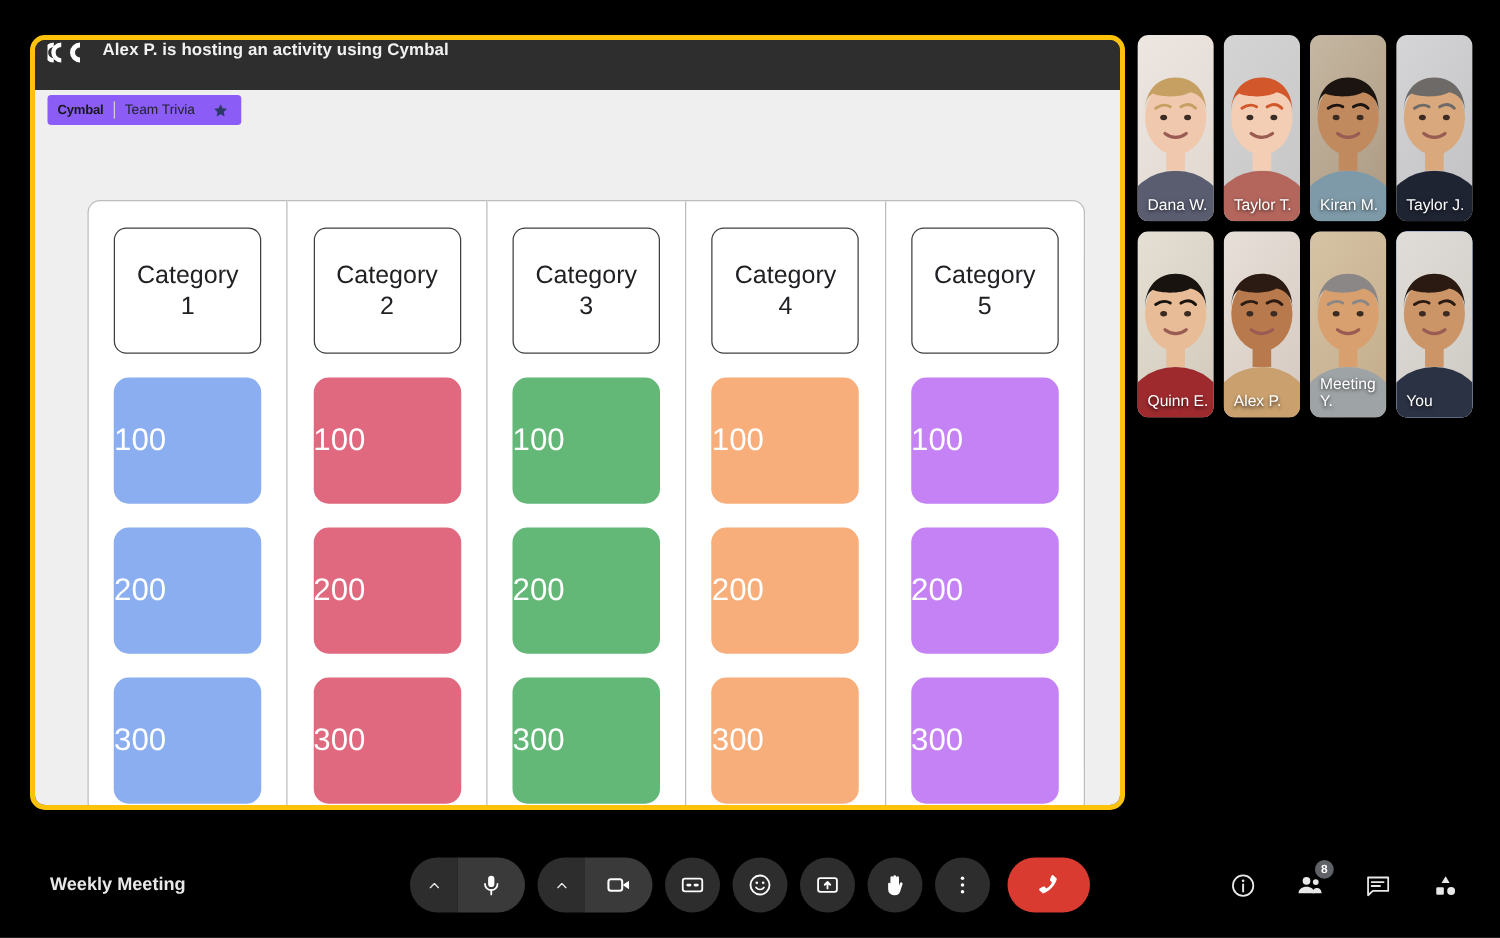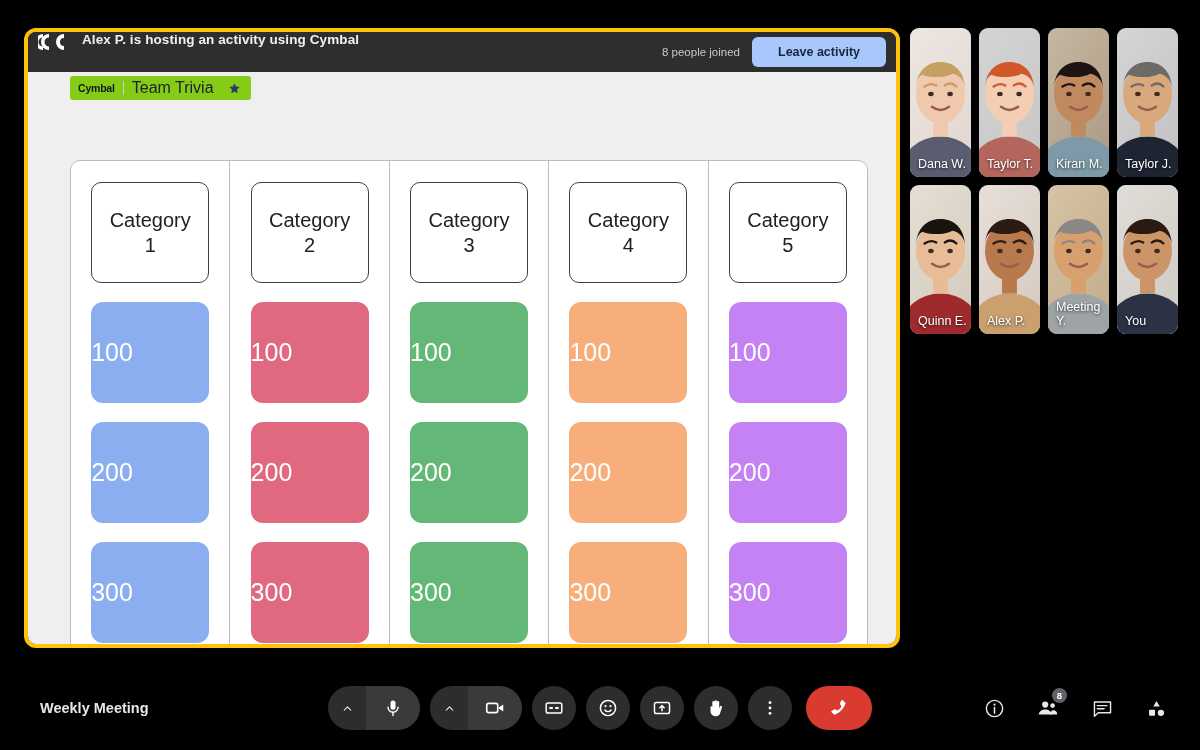--- a/index.html
+++ b/index.html
@@ -41,30 +41,30 @@
     font-size: 12.5px; font-weight: 700;
     border: none; border-radius: 6px;
     padding: 8px 26px; cursor: pointer;
     font-family: "Liberation Sans", sans-serif;
   }
 
   .act-body { background: #EFEFEF; height: 576px; position: relative; }
 
   .tabstrip { height: 28px; padding: 4px 0 0 10px; display: flex; }
   .tabchip {
-    background: #84cc16; border-radius: 3px;
+    background: #8b5cf6; border-radius: 3px;
     height: 24px; display: flex; align-items: center;
-    padding: 0 10px 0 8px; gap: 8px; margin-left: 32px;
+    padding: 0 10px 0 8px; gap: 8px;
   }
   .brandword {
     font-size: 10.5px; font-weight: 700; color: #17181C;
     letter-spacing: -0.2px;
   }
   .tabdiv { width: 1px; height: 14px; background: #CFCFCF; }
-  .tabname { font-size: 16px; color: #20242C; }
+  .tabname { font-size: 11px; color: #20242C; }
   .star-icon { margin-left: 6px; display:block; }
 
   
   .board {
     position: absolute; left: 42px; top: 88px;
     width: 798px; height: 492px;
     background: #fff;
     border: 1px solid #BDBDBD;
     border-radius: 10px;
     display: flex;
@@ -182,24 +182,20 @@
 
   <div class="activity-frame">
 
     <div class="act-header">
       <svg class="cymbal-mark" viewBox="0 0 68 40">
         <path d="M10 4 A16 16 0 0 0 10 36 L10 29 A9 9 0 0 1 10 11 Z" fill="#fff"></path>
         <path d="M22 4 A16 16 0 0 0 22 36 L22 29 A9 9 0 0 1 22 11 Z" fill="#fff"></path>
         <path d="M52 4 A16 16 0 1 0 52 36 L52 28 A8 8 0 1 1 52 12 Z" fill="#fff"></path>
       </svg>
       <span class="act-title">Alex P. is hosting an activity using Cymbal</span>
-      <div class="act-header-right">
-        <span class="joined-count">8 people joined</span>
-        <button class="leave-btn">Leave activity</button>
-      </div>
     </div>
 
     <div class="act-body">
 
       <div class="tabstrip">
         <div class="tabchip">
           <span class="brandword">Cymbal</span>
           <span class="tabdiv"></span>
           <span class="tabname">Team Trivia</span>
           <svg class="star-icon" width="13" height="13" viewBox="0 0 24 24">

